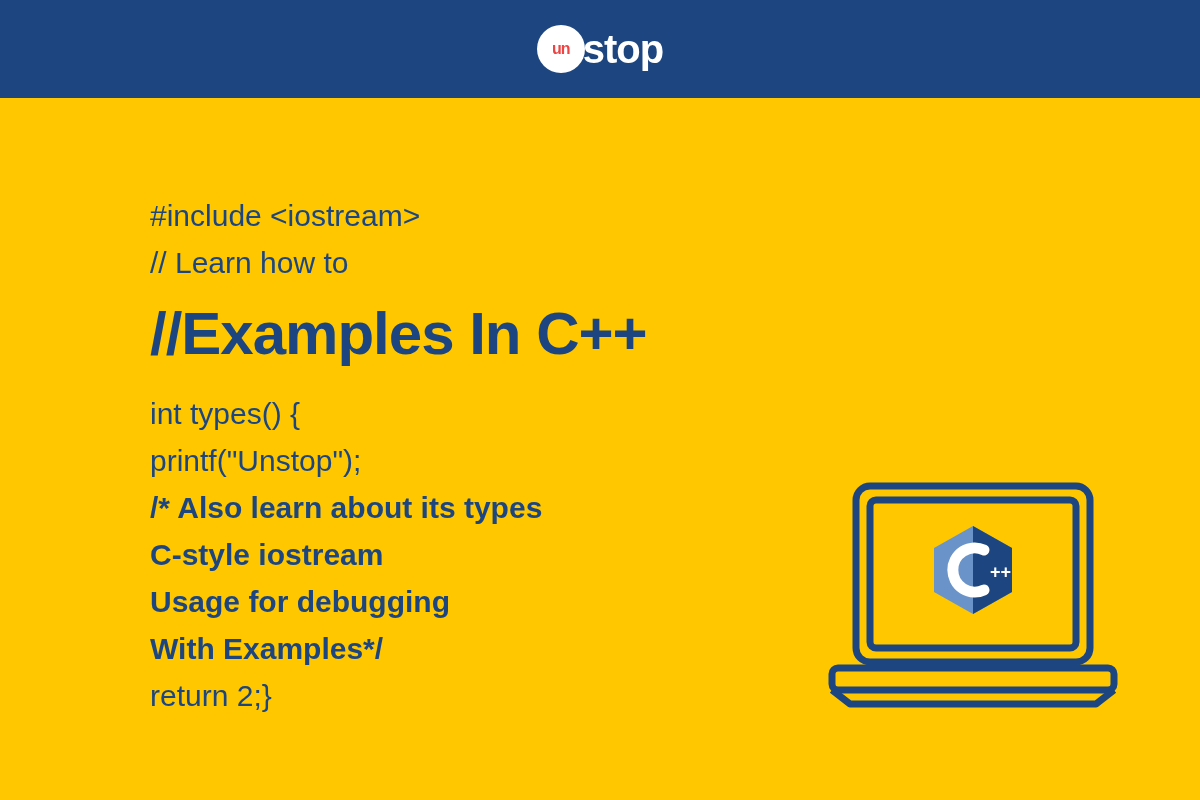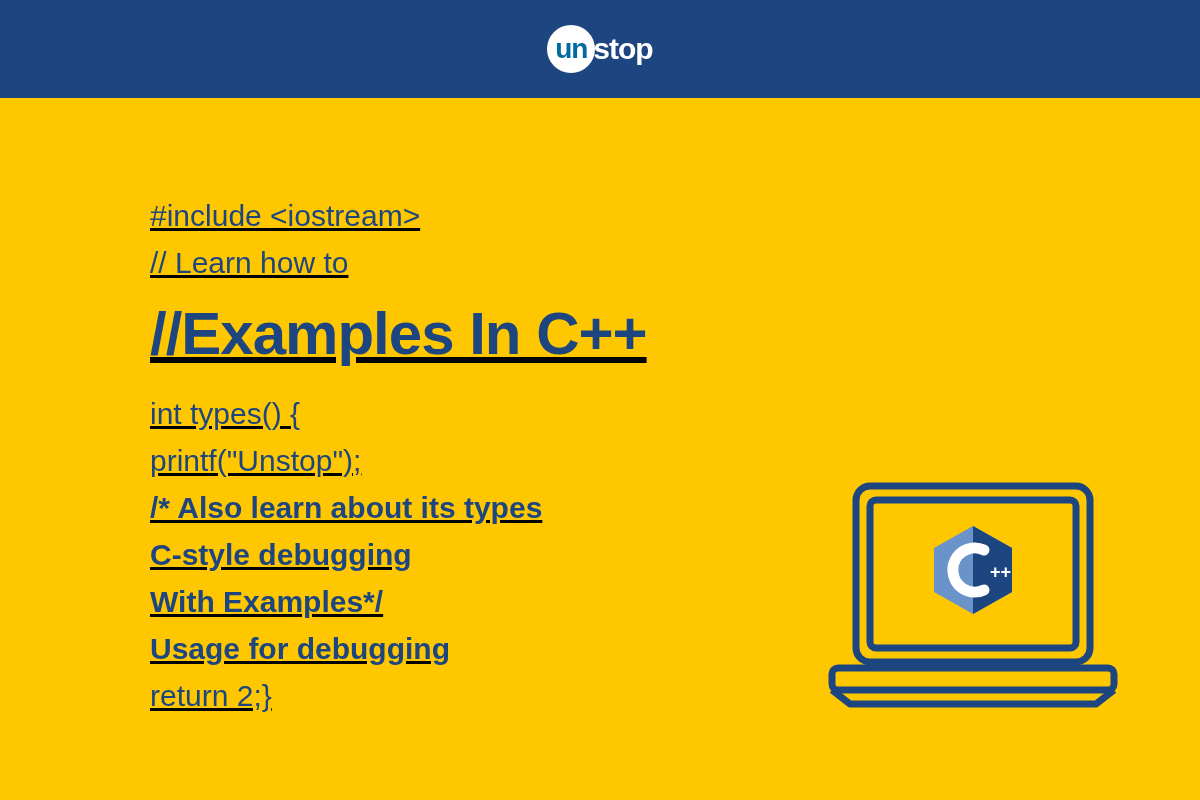--- a/index.html
+++ b/index.html
@@ -26,39 +26,38 @@
     height: 48px;
     background: #fff;
     border-radius: 50%;
     display: flex;
     align-items: center;
     justify-content: center;
     margin-right: -6px;
     z-index: 2;
   }
   .logo-un {
-    color: #0369a1;
+    color: #ef4444;
     font-weight: 800;
-    font-size: 28px;
+    font-size: 16px;
     letter-spacing: -1px;
   }
   .logo-stop {
     color: #fff;
     font-weight: 800;
-    font-size: 30px;
+    font-size: 40px;
     letter-spacing: -1px;
     margin-left: 4px;
   }
   .main {
     width: 100%;
     height: 702px;
     background: #ffc700;
     position: relative;
     padding: 95px 0 0 150px;
-    text-decoration: underline;
   }
   .code-block {
     color: #1d4680;
     line-height: 1.5;
   }
   .line-include {
     font-size: 30px;
     font-weight: 400;
     margin-bottom: 2px;
   }
@@ -114,23 +113,23 @@
 </div>
 
 <div class="main">
   <div class="code-block">
     <div class="line-include">#include &lt;iostream&gt;</div>
     <div class="line-learn">// Learn how to</div>
     <div class="line-title">//Examples In C++</div>
     <div class="line-main">int types() {</div>
     <div class="line-printf">printf("Unstop");</div>
     <div class="line-bold">/* Also learn about its types</div>
-    <div class="line-bold">C-style debugging</div>
+    <div class="line-bold">C-style iostream</div>
+    <div class="line-bold">Usage for debugging</div>
     <div class="line-bold">With Examples*/</div>
-    <div class="line-bold">Usage for debugging</div>
     <div class="line-return">return 2;}</div>
   </div>
 
   <div class="laptop">
     <svg viewBox="0 0 290 228" xmlns="http://www.w3.org/2000/svg">
 
       <rect x="28" y="4" width="234" height="176" rx="14" ry="14" fill="none" stroke="#1d4680" stroke-width="7"></rect>
       <rect x="42" y="18" width="206" height="148" rx="6" ry="6" fill="none" stroke="#1d4680" stroke-width="7"></rect>
 
       <rect x="4" y="186" width="282" height="22" rx="6" ry="6" fill="none" stroke="#1d4680" stroke-width="7"></rect>

